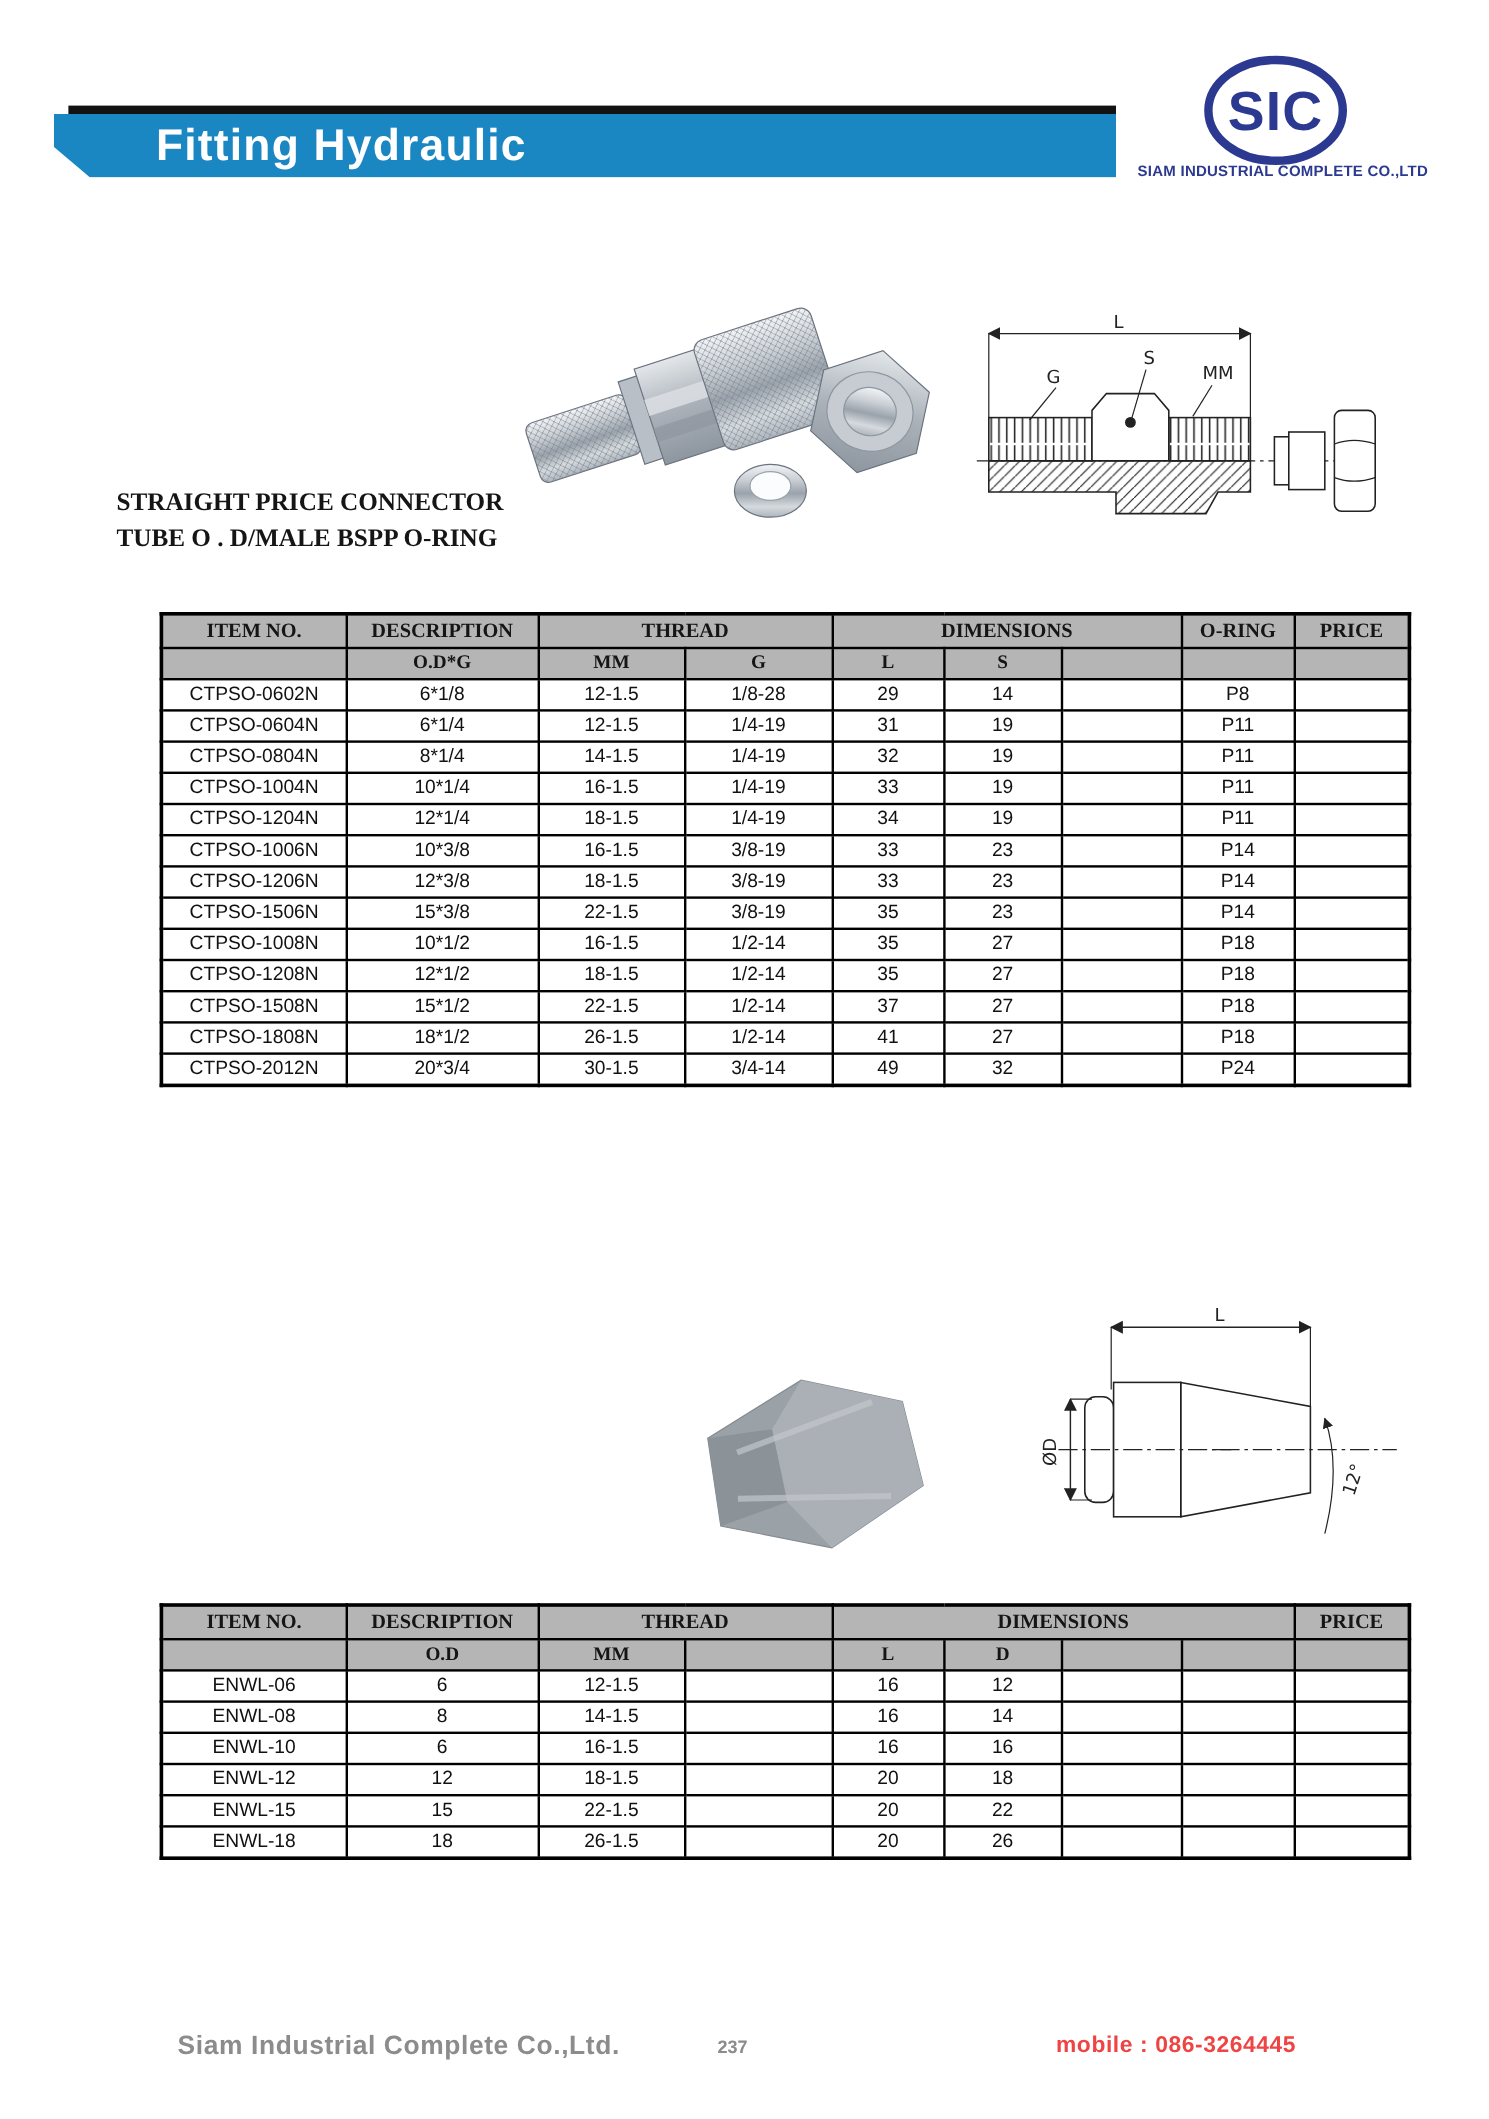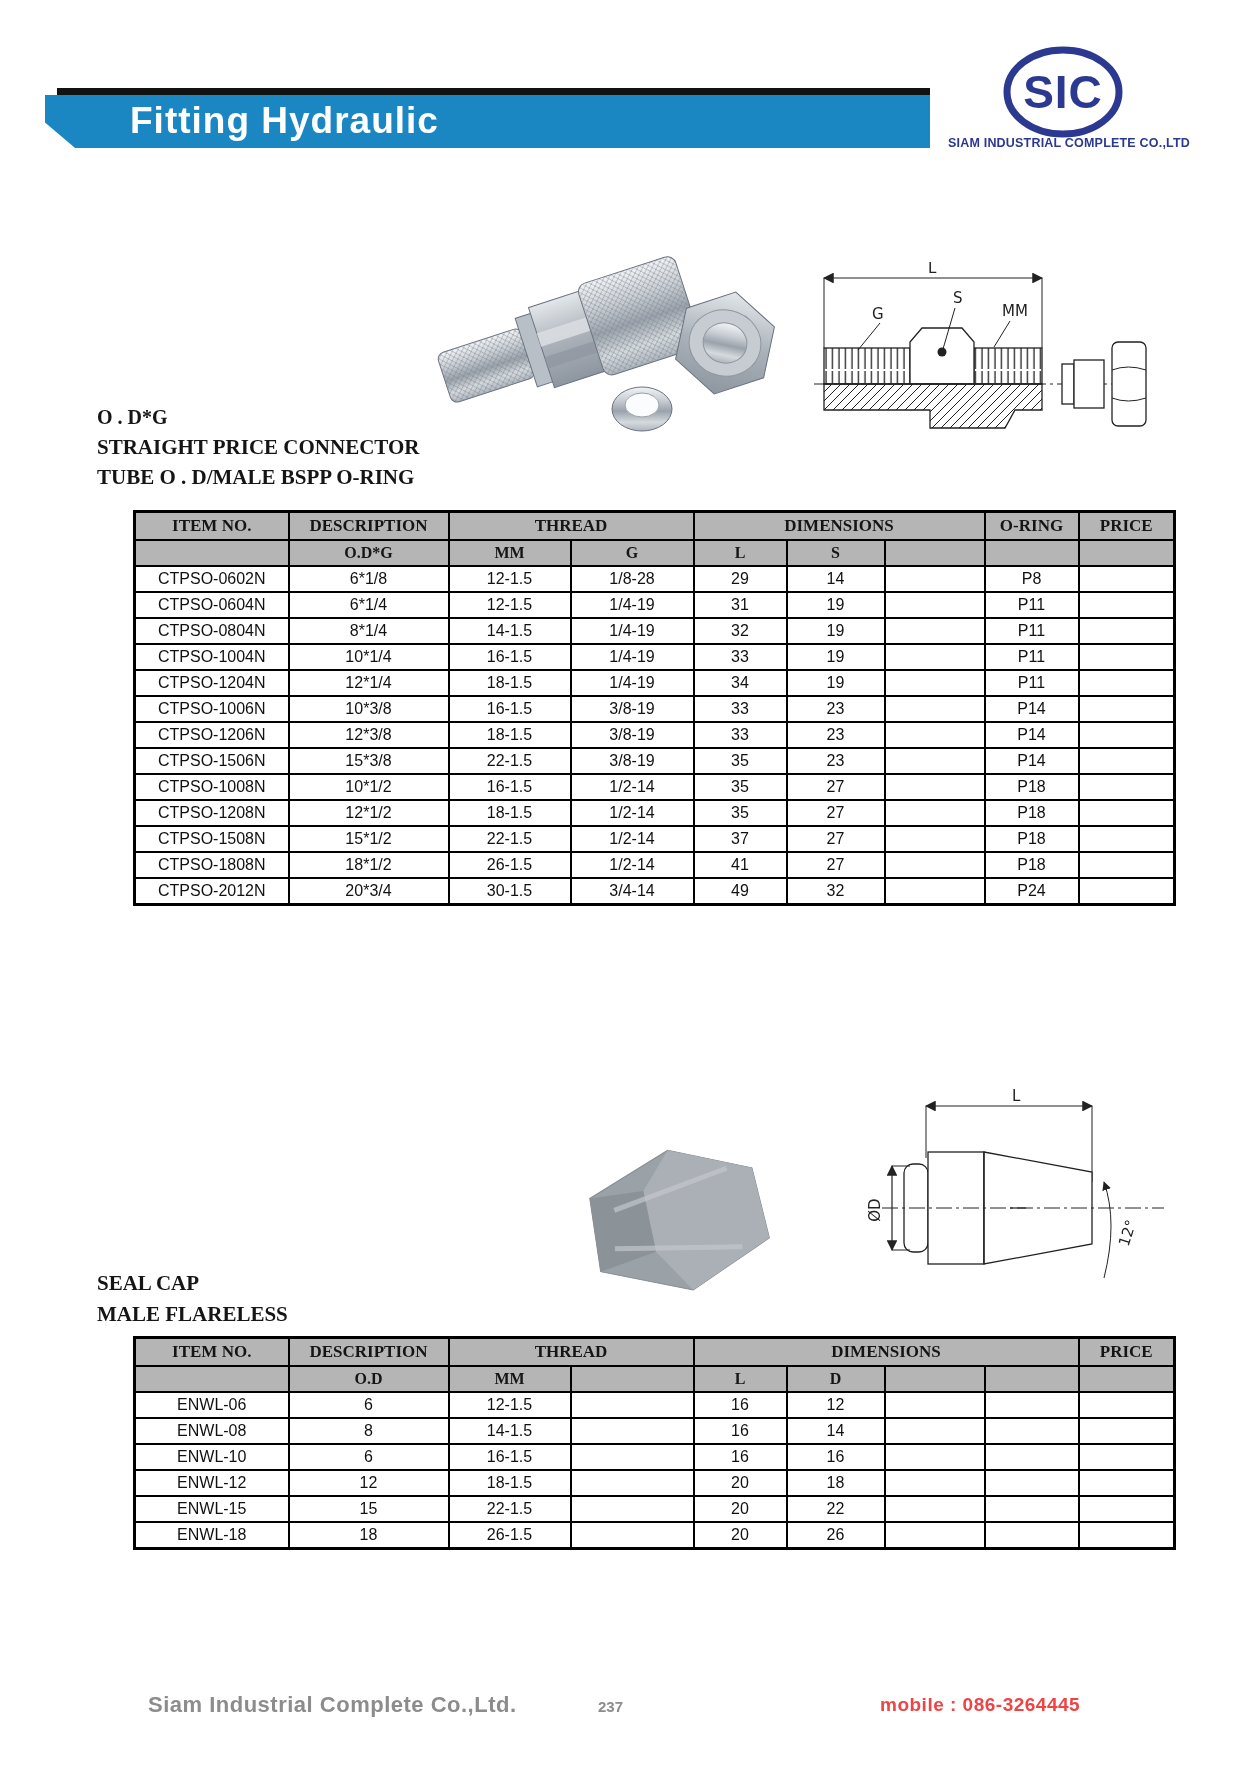--- a/index.html
+++ b/index.html
@@ -123,21 +123,20 @@
     <line x1="200" y1="59" x2="184" y2="85" stroke="#222" stroke-width="1"></line>
     <path d="M14,122 H232 V148 H205 L195,166 H120 V148 H14 Z" fill="url(#hatch)" stroke="#222" stroke-width="1.3"></path>
     <line x1="4" y1="122" x2="336" y2="122" stroke="#222" stroke-width="1" stroke-dasharray="16 4 3 4"></line>
     <rect x="252" y="102" width="12" height="40" fill="#fff" stroke="#222" stroke-width="1.3"></rect>
     <rect x="264" y="98" width="30" height="48" fill="#fff" stroke="#222" stroke-width="1.3"></rect>
     <rect x="302" y="80" width="34" height="84" rx="6" fill="#fff" stroke="#222" stroke-width="1.3"></rect>
     <path d="M302,108 Q318,102 336,108 M302,136 Q318,142 336,136" fill="none" stroke="#222" stroke-width="1"></path>
   </svg>
 
   <div class="sec-titles sec1-titles">
-    <div class="l1">O . D*G</div>
     <div class="l2">STRAIGHT PRICE CONNECTOR</div>
     <div class="l3">TUBE O . D/MALE BSPP O-RING</div>
   </div>
 
   <div class="tablebox t1">
       <table>
         <colgroup>
           <col style="width: 154px;">
           <col style="width: 160px;">
           <col style="width: 122px;">
@@ -338,24 +337,20 @@
     <line x1="142" y1="120" x2="158" y2="120" stroke="#222" stroke-width="1.2"></line>
     <line x1="14" y1="120" x2="296" y2="120" stroke="#222" stroke-width="1" stroke-dasharray="16 4 3 4"></line>
     <line x1="24" y1="78" x2="24" y2="162" stroke="#222" stroke-width="1.2" marker-start="url(#ar)" marker-end="url(#ar)"></line>
     <line x1="24" y1="78" x2="42" y2="78" stroke="#222" stroke-width="1"></line>
     <line x1="24" y1="162" x2="42" y2="162" stroke="#222" stroke-width="1"></line>
     <text transform="rotate(-90 12 122)" x="12" y="122" text-anchor="middle">ØD</text>
     <path d="M236,94 Q250,134 236,190" fill="none" stroke="#222" stroke-width="1" marker-start="url(#ar)"></path>
     <text transform="rotate(-72 258 150)" x="250" y="155">12°</text>
   </svg>
 
-  <div class="sec-titles sec2-titles">
-    <div class="l1">SEAL CAP</div>
-    <div class="l2">MALE FLARELESS</div>
-  </div>
 
   <div class="tablebox t2">
       <table>
         <colgroup>
           <col style="width: 154px;">
           <col style="width: 160px;">
           <col style="width: 122px;">
           <col style="width: 123px;">
           <col style="width: 93px;">
           <col style="width: 98px;">

